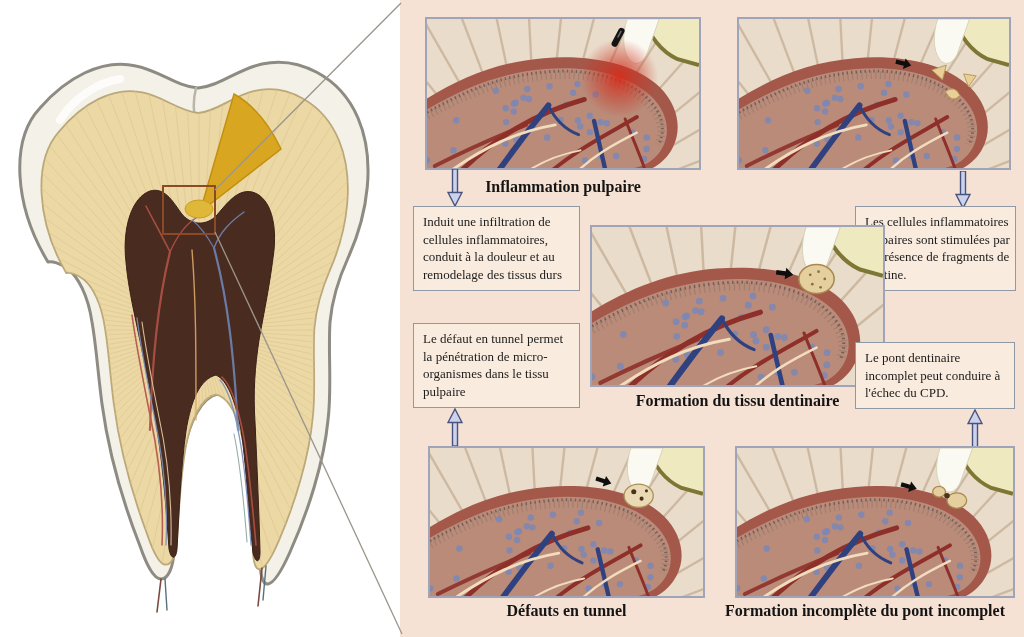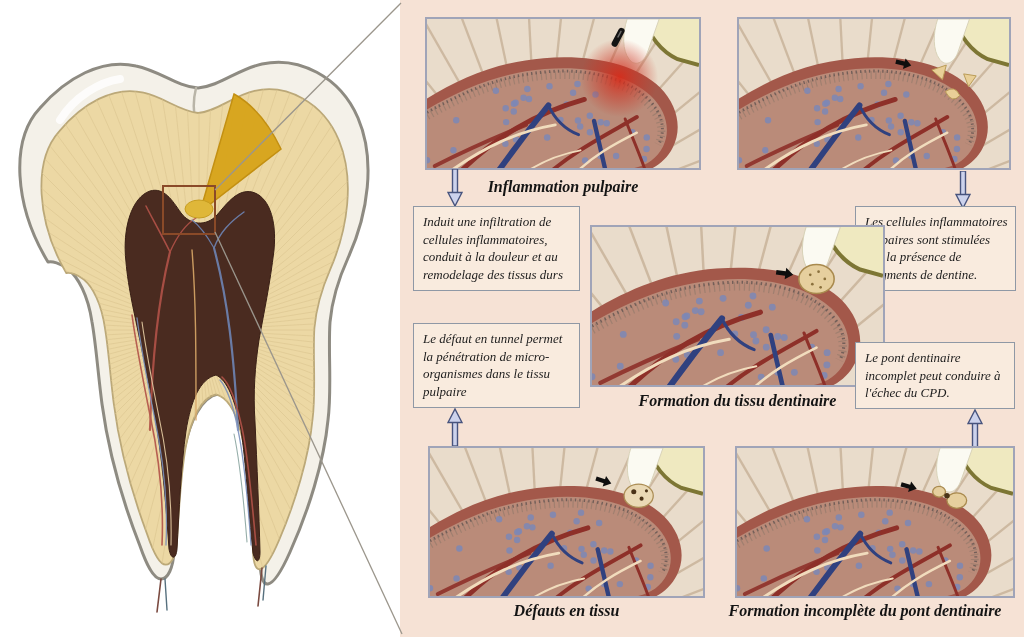--- a/index.html
+++ b/index.html
@@ -1,17 +1,17 @@
 <!DOCTYPE html>
 <html><head>
 <meta charset="utf-8">
 <style>
   html,body{margin:0;padding:0;background:#ffffff;}
   body{width:1024px;height:637px;overflow:hidden;font-family:"Liberation Serif",serif;}
-  .stage{position:relative;width:1024px;height:637px;background:#ffffff;font-style:italic;}
+  .stage{position:relative;width:1024px;height:637px;background:#ffffff;}
   .pink{position:absolute;left:400px;top:0;width:624px;height:637px;background:#f6e2d5;}
   .tooth-svg{position:absolute;left:0;top:0;width:400px;height:637px;}
   .callout-svg{position:absolute;left:0;top:0;width:1024px;height:637px;pointer-events:none;}
   .imgpanel{position:absolute;border:2px solid #a0a4b8;background:#e9dccb;box-sizing:border-box;}
   .imgpanel svg{display:block;width:100%;height:100%;}
   .cap{position:absolute;font-weight:bold;font-size:16px;line-height:19px;color:#141414;text-align:center;}
   .note{position:absolute;border:1.5px solid #8f98a5;background:#f9ebde;font-size:13px;line-height:1.36;
         color:#1c1c1c;padding:6px 5px 6px 9px;box-sizing:border-box;}
   .conn{position:absolute;width:16px;height:38px;}
   .conn.up{transform:scaleY(-1);}
@@ -362,28 +362,28 @@
       <use href="#pulpBase"></use>
       <g>
         <ellipse cx="214" cy="49" rx="15" ry="12" fill="#ead9b5" stroke="#ab8d55" stroke-width="1.3"></ellipse>
         <circle cx="209" cy="45" r="2.6" fill="#4a3318"></circle>
         <circle cx="217" cy="52" r="2.1" fill="#4a3318"></circle>
         <circle cx="222" cy="44" r="1.6" fill="#4a3318"></circle>
       </g>
       <use href="#blkArrow" transform="translate(172,26) rotate(18)"></use>
     </svg>
   </div>
-  <div class="cap" style="left:428px;top:601px;width:277px">Défauts en tissu</div>
+  <div class="cap" style="left:428px;top:601px;width:277px">Défauts en tunnel</div>
 
   <div class="imgpanel" style="left:735px;top:446px;width:280px;height:152px">
     <svg viewBox="0 0 280 152" preserveAspectRatio="none">
       <use href="#pulpBase"></use>
       <g>
         <ellipse cx="223" cy="54" rx="10" ry="8" fill="#e6cf9e" stroke="#a98a4e" stroke-width="1.3"></ellipse>
         <ellipse cx="205" cy="45" rx="6.5" ry="5.5" fill="#e6cf9e" stroke="#a98a4e" stroke-width="1.3"></ellipse>
         <circle cx="213" cy="49" r="2.8" fill="#4a3318"></circle>
       </g>
       <use href="#blkArrow" transform="translate(168,32) rotate(16)"></use>
     </svg>
   </div>
-  <div class="cap" style="left:710px;top:601px;width:310px">Formation incomplète du pont dentinaire</div>
+  <div class="cap" style="left:710px;top:601px;width:310px">Formation incomplète du pont incomplet</div>
 
 </div>
 
 </body></html>

